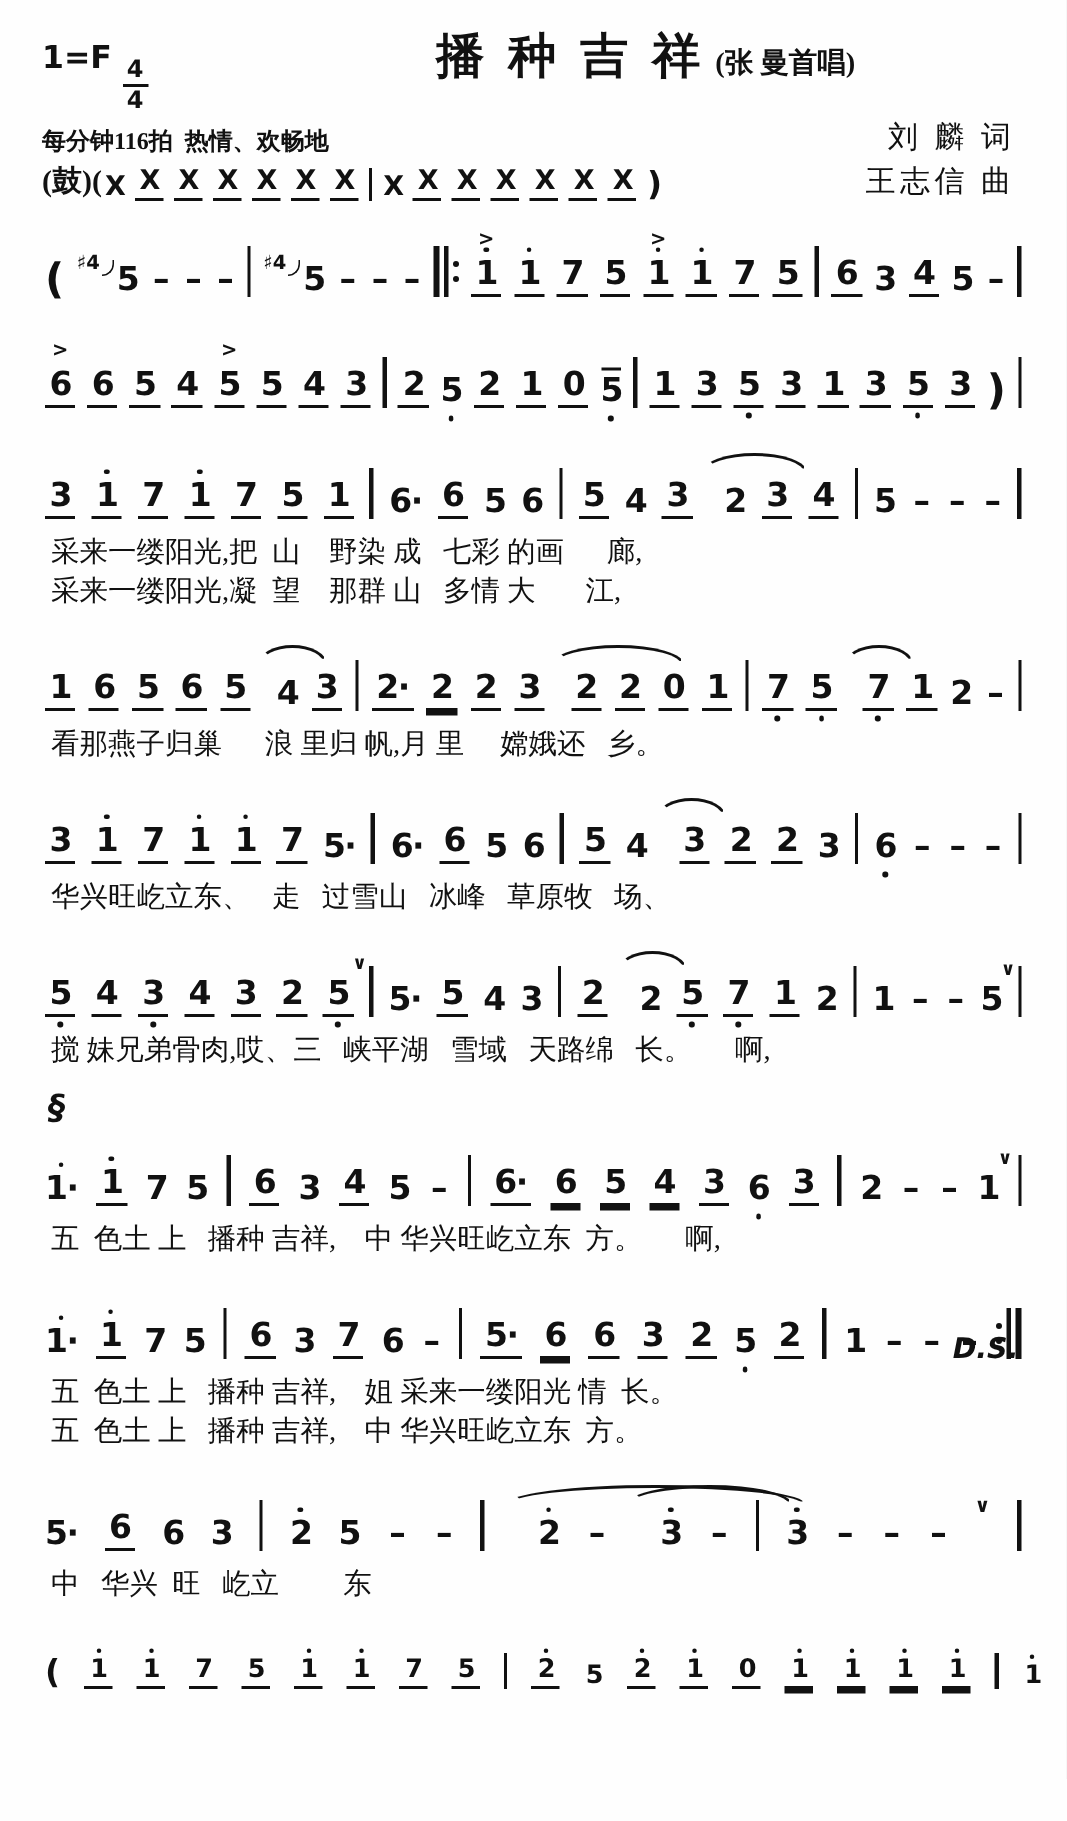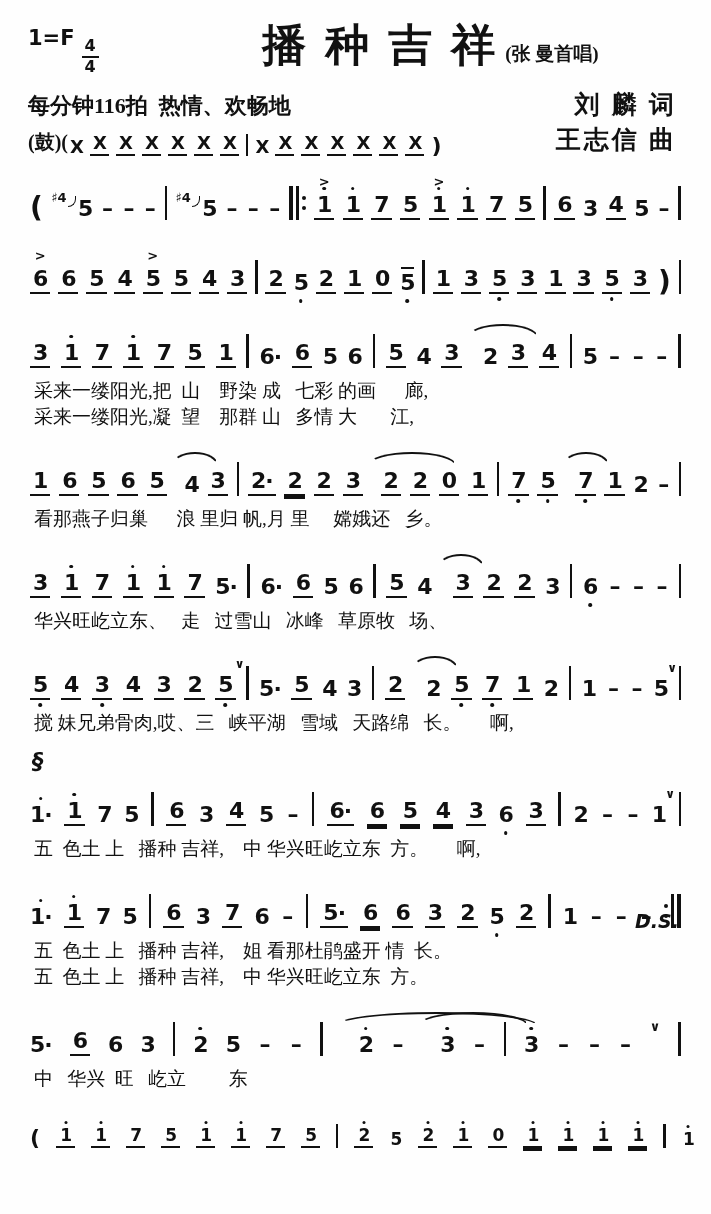--- a/index.html
+++ b/index.html
@@ -1,34 +1,34 @@
 <!DOCTYPE html>
 <html><head>
 <meta charset="utf-8">
 <style>
   html,body{margin:0;padding:0;background:#e8e8e8;}
   .page{width:711px;min-height:1214px;background:#fefefe;box-sizing:border-box;
         padding:14px 28px 10px 28px;color:#111;
         font-family:"DejaVu Sans",sans-serif;}
   
-  .hrow1{display:flex;align-items:flex-start;margin-bottom:12px;}
+  .hrow1{display:flex;align-items:flex-start;margin-bottom:2px;}
   .keysig{font-size:21px;font-weight:bold;white-space:nowrap;padding-top:12px;width:150px;}
   .meter{display:inline-flex;flex-direction:column;align-items:center;font-size:16px;
          font-weight:bold;line-height:1.05;margin-left:7px;vertical-align:-6px;}
   .meter .mt{border-bottom:2px solid #111;padding:0 3px 1px;}
   .meter .mb{padding-top:1px;}
   .titlewrap{flex:1;text-align:center;padding-top:2px;white-space:nowrap;}
-  .title{font-size:44px;font-weight:bold;letter-spacing:4px;
+  .title{font-size:32px;font-weight:bold;letter-spacing:4px;
          font-family:"Liberation Serif","DejaVu Serif",serif;}
   .subtitle{font-size:19px;font-weight:bold;margin-left:6px;
             font-family:"Liberation Serif","DejaVu Serif",serif;}
   .hrow2,.hrow3{display:flex;justify-content:space-between;align-items:flex-end;margin-top:2px;}
-  .tempo{font-size:22px;font-weight:bold;white-space:pre;
+  .tempo{font-size:16px;font-weight:bold;white-space:pre;
          font-family:"Liberation Serif","DejaVu Serif",serif;}
-  .cred{font-size:25px;font-weight:bold;letter-spacing:3px;padding-right:6px;
+  .cred{font-size:20px;font-weight:normal;letter-spacing:3px;padding-right:6px;
         font-family:"Liberation Serif","DejaVu Serif",serif;text-align:center;}
   .drum{display:flex;align-items:flex-end;}
   .drumtxt{font-size:20px;font-weight:bold;font-family:"Liberation Serif","DejaVu Serif",serif;}
   .drumrow{display:inline-flex;gap:7px;align-items:flex-end;margin-left:2px;}
   .drumrow .tok{font-size:18px;}
   .drumrow .bl{height:22px;}
   .drumrow .par{font-size:22px;}
   
   #score{margin-top:10px;}
   .system{position:relative;margin-bottom:12px;}
@@ -441,21 +441,21 @@
           <span class="bgrp">
             <span class="bdots">
               <span class="bd"></span>
               <span class="bd"></span>
             </span>
             <span class="bl"></span>
             <span class="bl thick"></span>
           </span>
         </div>
         <div class="ds">D.S.</div>
-        <div class="lyrics">五  色土 上   播种 吉祥,    姐 看那杜鹃盛开 情  长。</div>
+        <div class="lyrics">五  色土 上   播种 吉祥,    姐 采来一缕阳光 情  长。</div>
         <div class="lyrics">五  色土 上   播种 吉祥,    中 华兴旺屹立东  方。</div>
       </div>
       <div class="system">
         <div class="notes-row">
           <span class="tok"><span class="d">5·</span></span>
           <span class="tok u1"><span class="d">6</span></span>
           <span class="tok"><span class="d">6</span></span>
           <span class="tok"><span class="d">3</span></span>
           <span class="bgrp">
             <span class="bl"></span>

